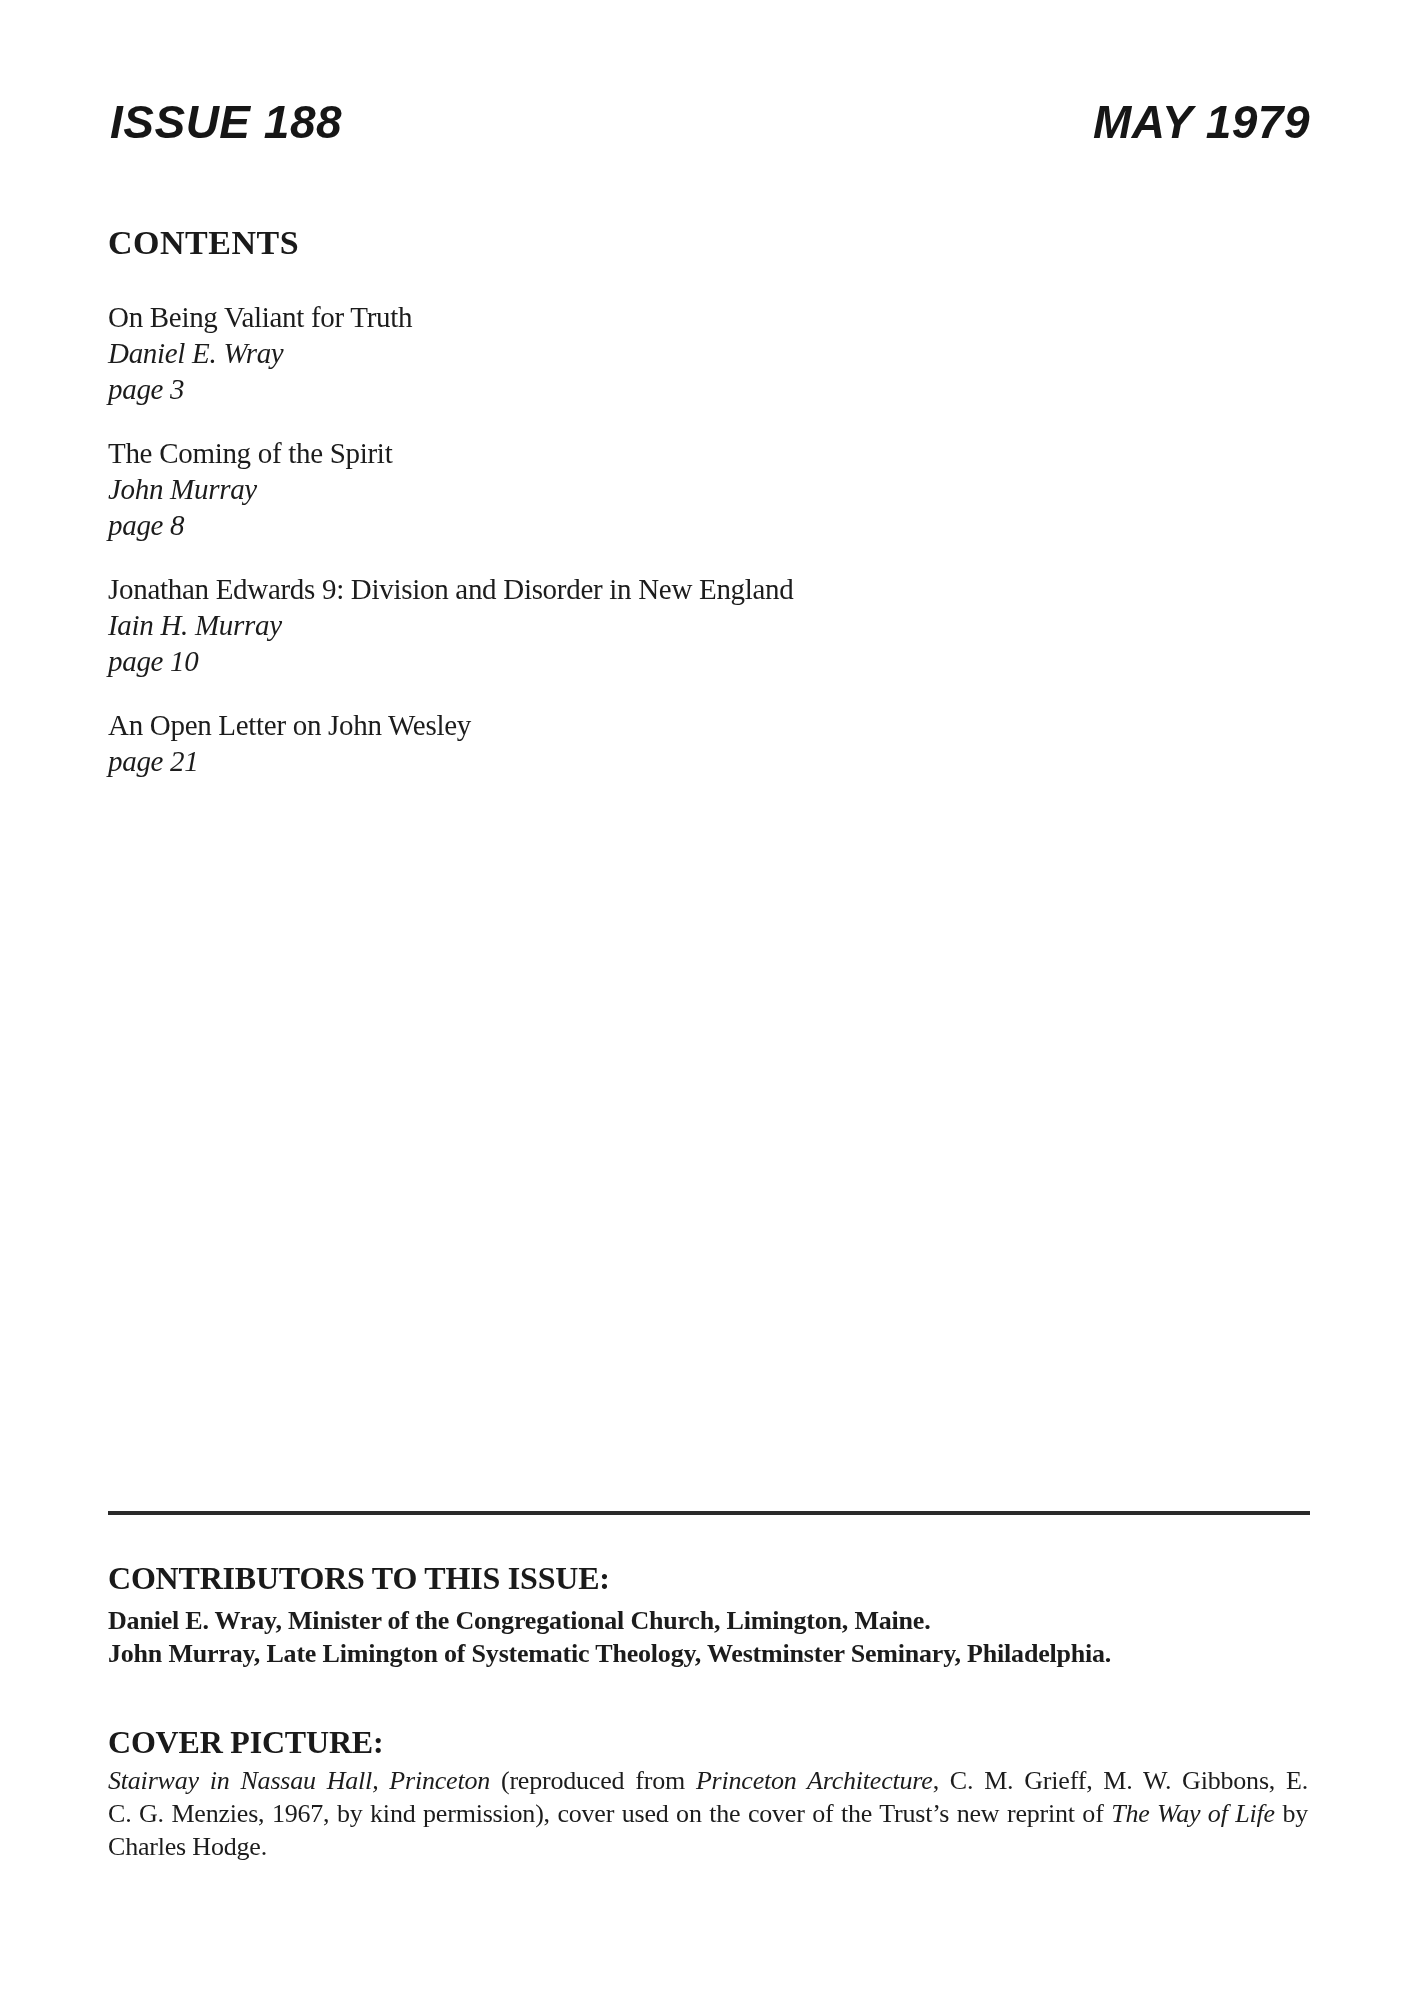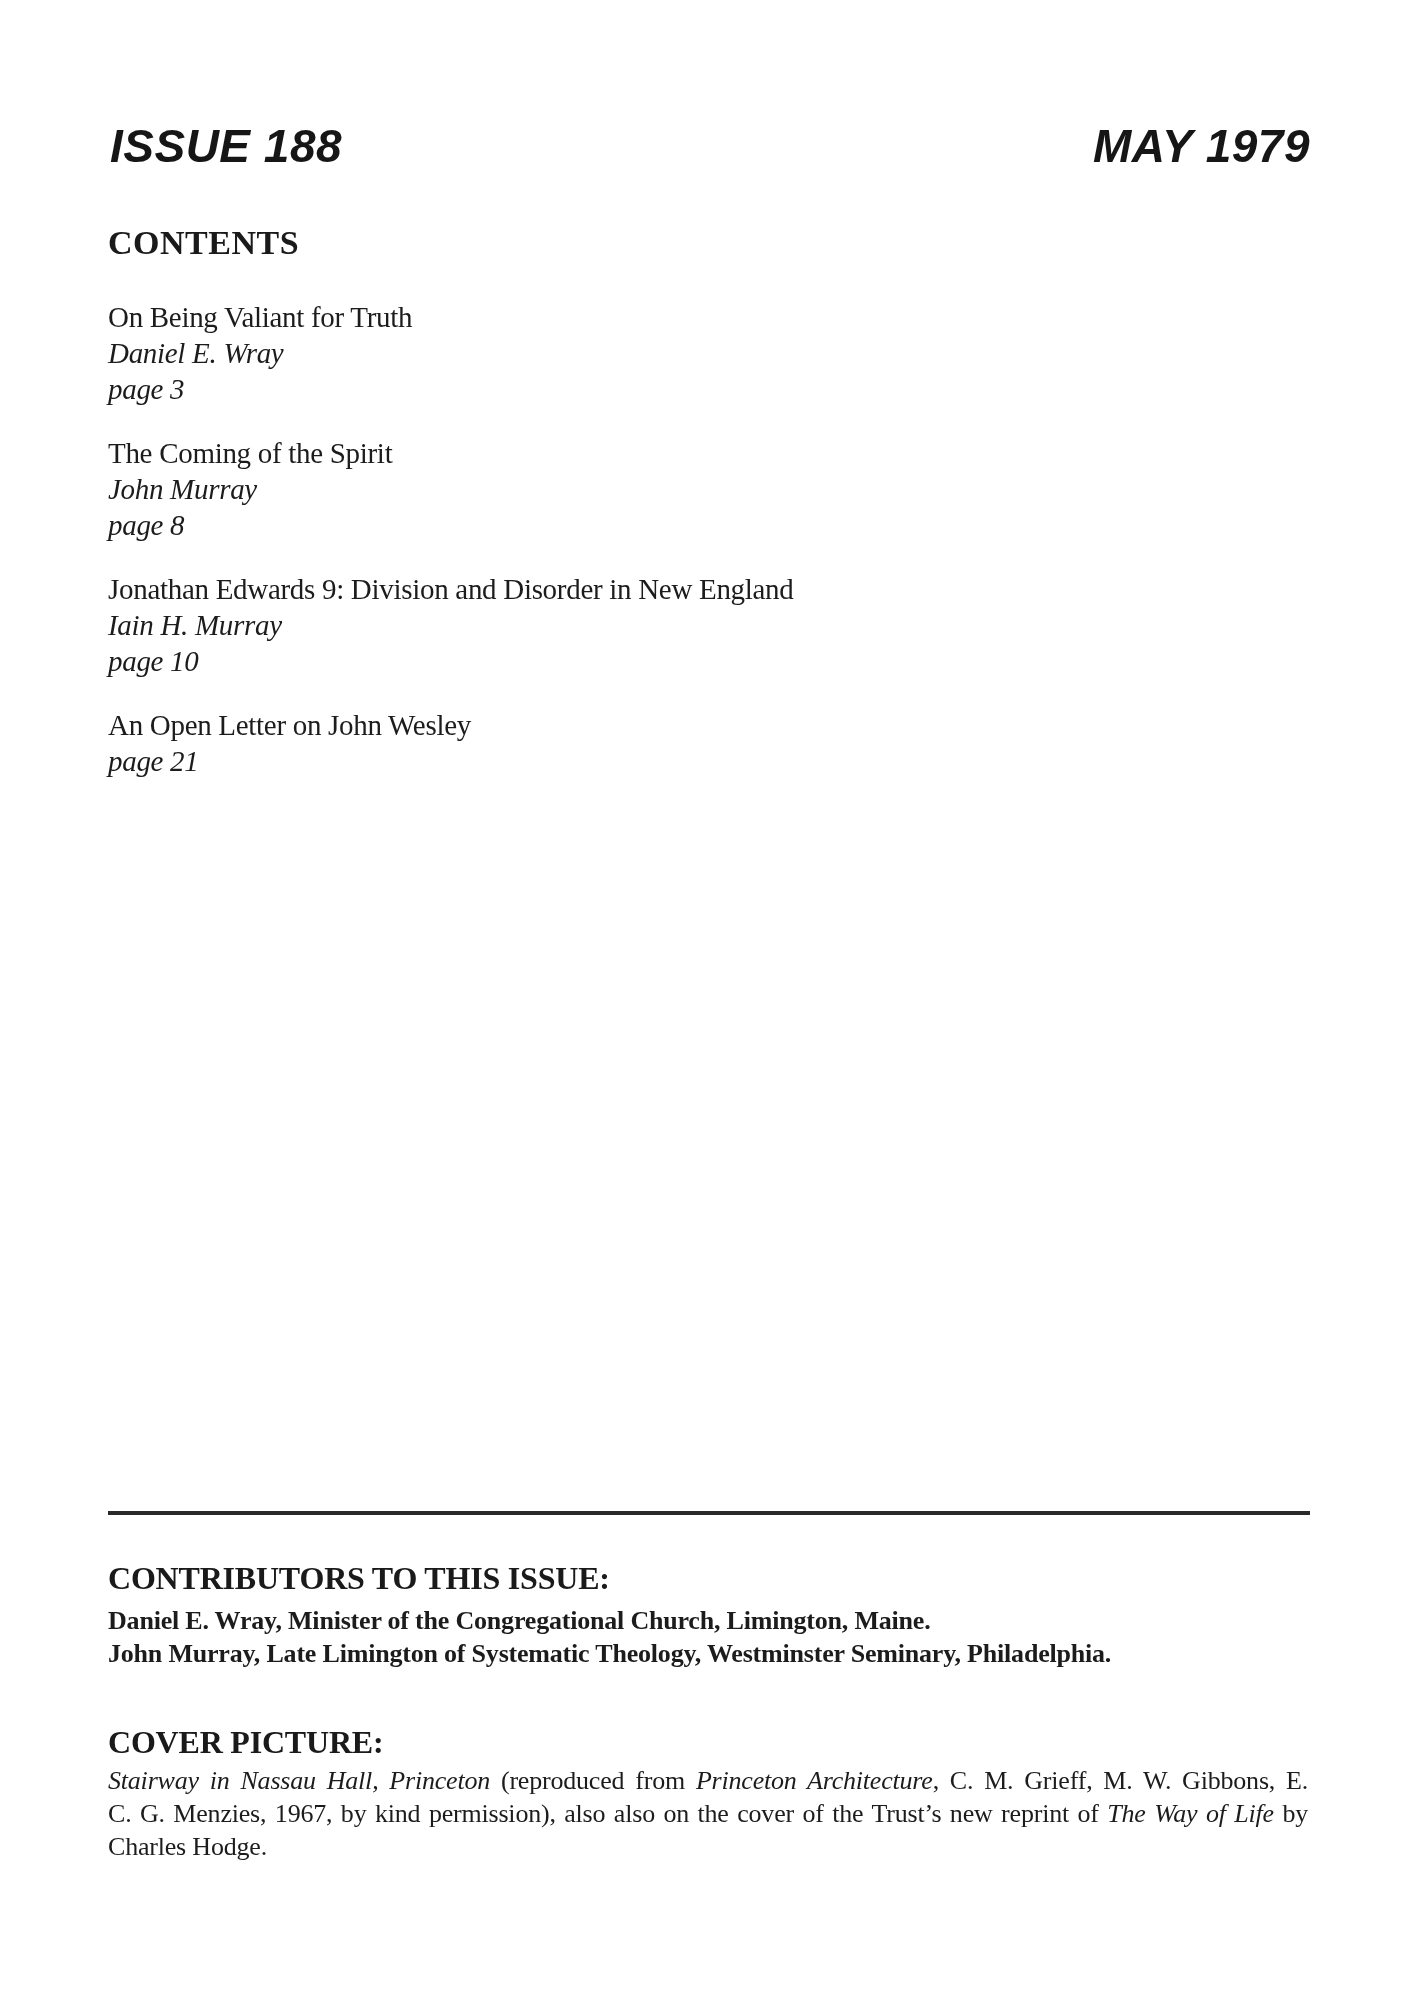--- a/index.html
+++ b/index.html
@@ -27,21 +27,20 @@
     display: flex;
     justify-content: space-between;
     align-items: baseline;
     font-family: "Liberation Sans", sans-serif;
     font-weight: bold;
     font-style: italic;
     font-size: 46px;
     line-height: 1.2;
     color: #161616;
     letter-spacing: 0.5px;
-    margin-top: 24px;
   }
 
   
   .contents-heading {
     position: absolute;
     top: 223px;
     left: 108px;
     margin: 0;
     font-size: 34px;
     font-weight: bold;
@@ -149,17 +148,17 @@
 
   <h2 class="section-heading contributors-heading">CONTRIBUTORS TO THIS ISSUE:</h2>
   <section class="contributors-lines">
     <p>Daniel E. Wray, Minister of the Congregational Church, Limington, Maine.</p>
     <p>John Murray, Late Limington of Systematic Theology, Westminster Seminary, Philadelphia.</p>
   </section>
 
   <h2 class="section-heading cover-heading">COVER PICTURE:</h2>
   <section class="cover-paragraph">
     <div class="cover-line"><span class="it">Stairway in Nassau Hall, Princeton</span><span> (reproduced from </span><span class="it">Princeton Architecture</span><span>, C. M. Grieff, M. W. Gibbons, E.</span></div>
-    <div class="cover-line"><span>C. G. Menzies, 1967, by kind permission), also also on the cover of the Trust’s new reprint of </span><span class="it">The Way of Life</span><span> by</span></div>
+    <div class="cover-line"><span>C. G. Menzies, 1967, by kind permission), cover used on the cover of the Trust’s new reprint of </span><span class="it">The Way of Life</span><span> by</span></div>
     <div class="cover-line last"><span>Charles Hodge.</span></div>
   </section>
 
 </div>
 
 </body></html>

